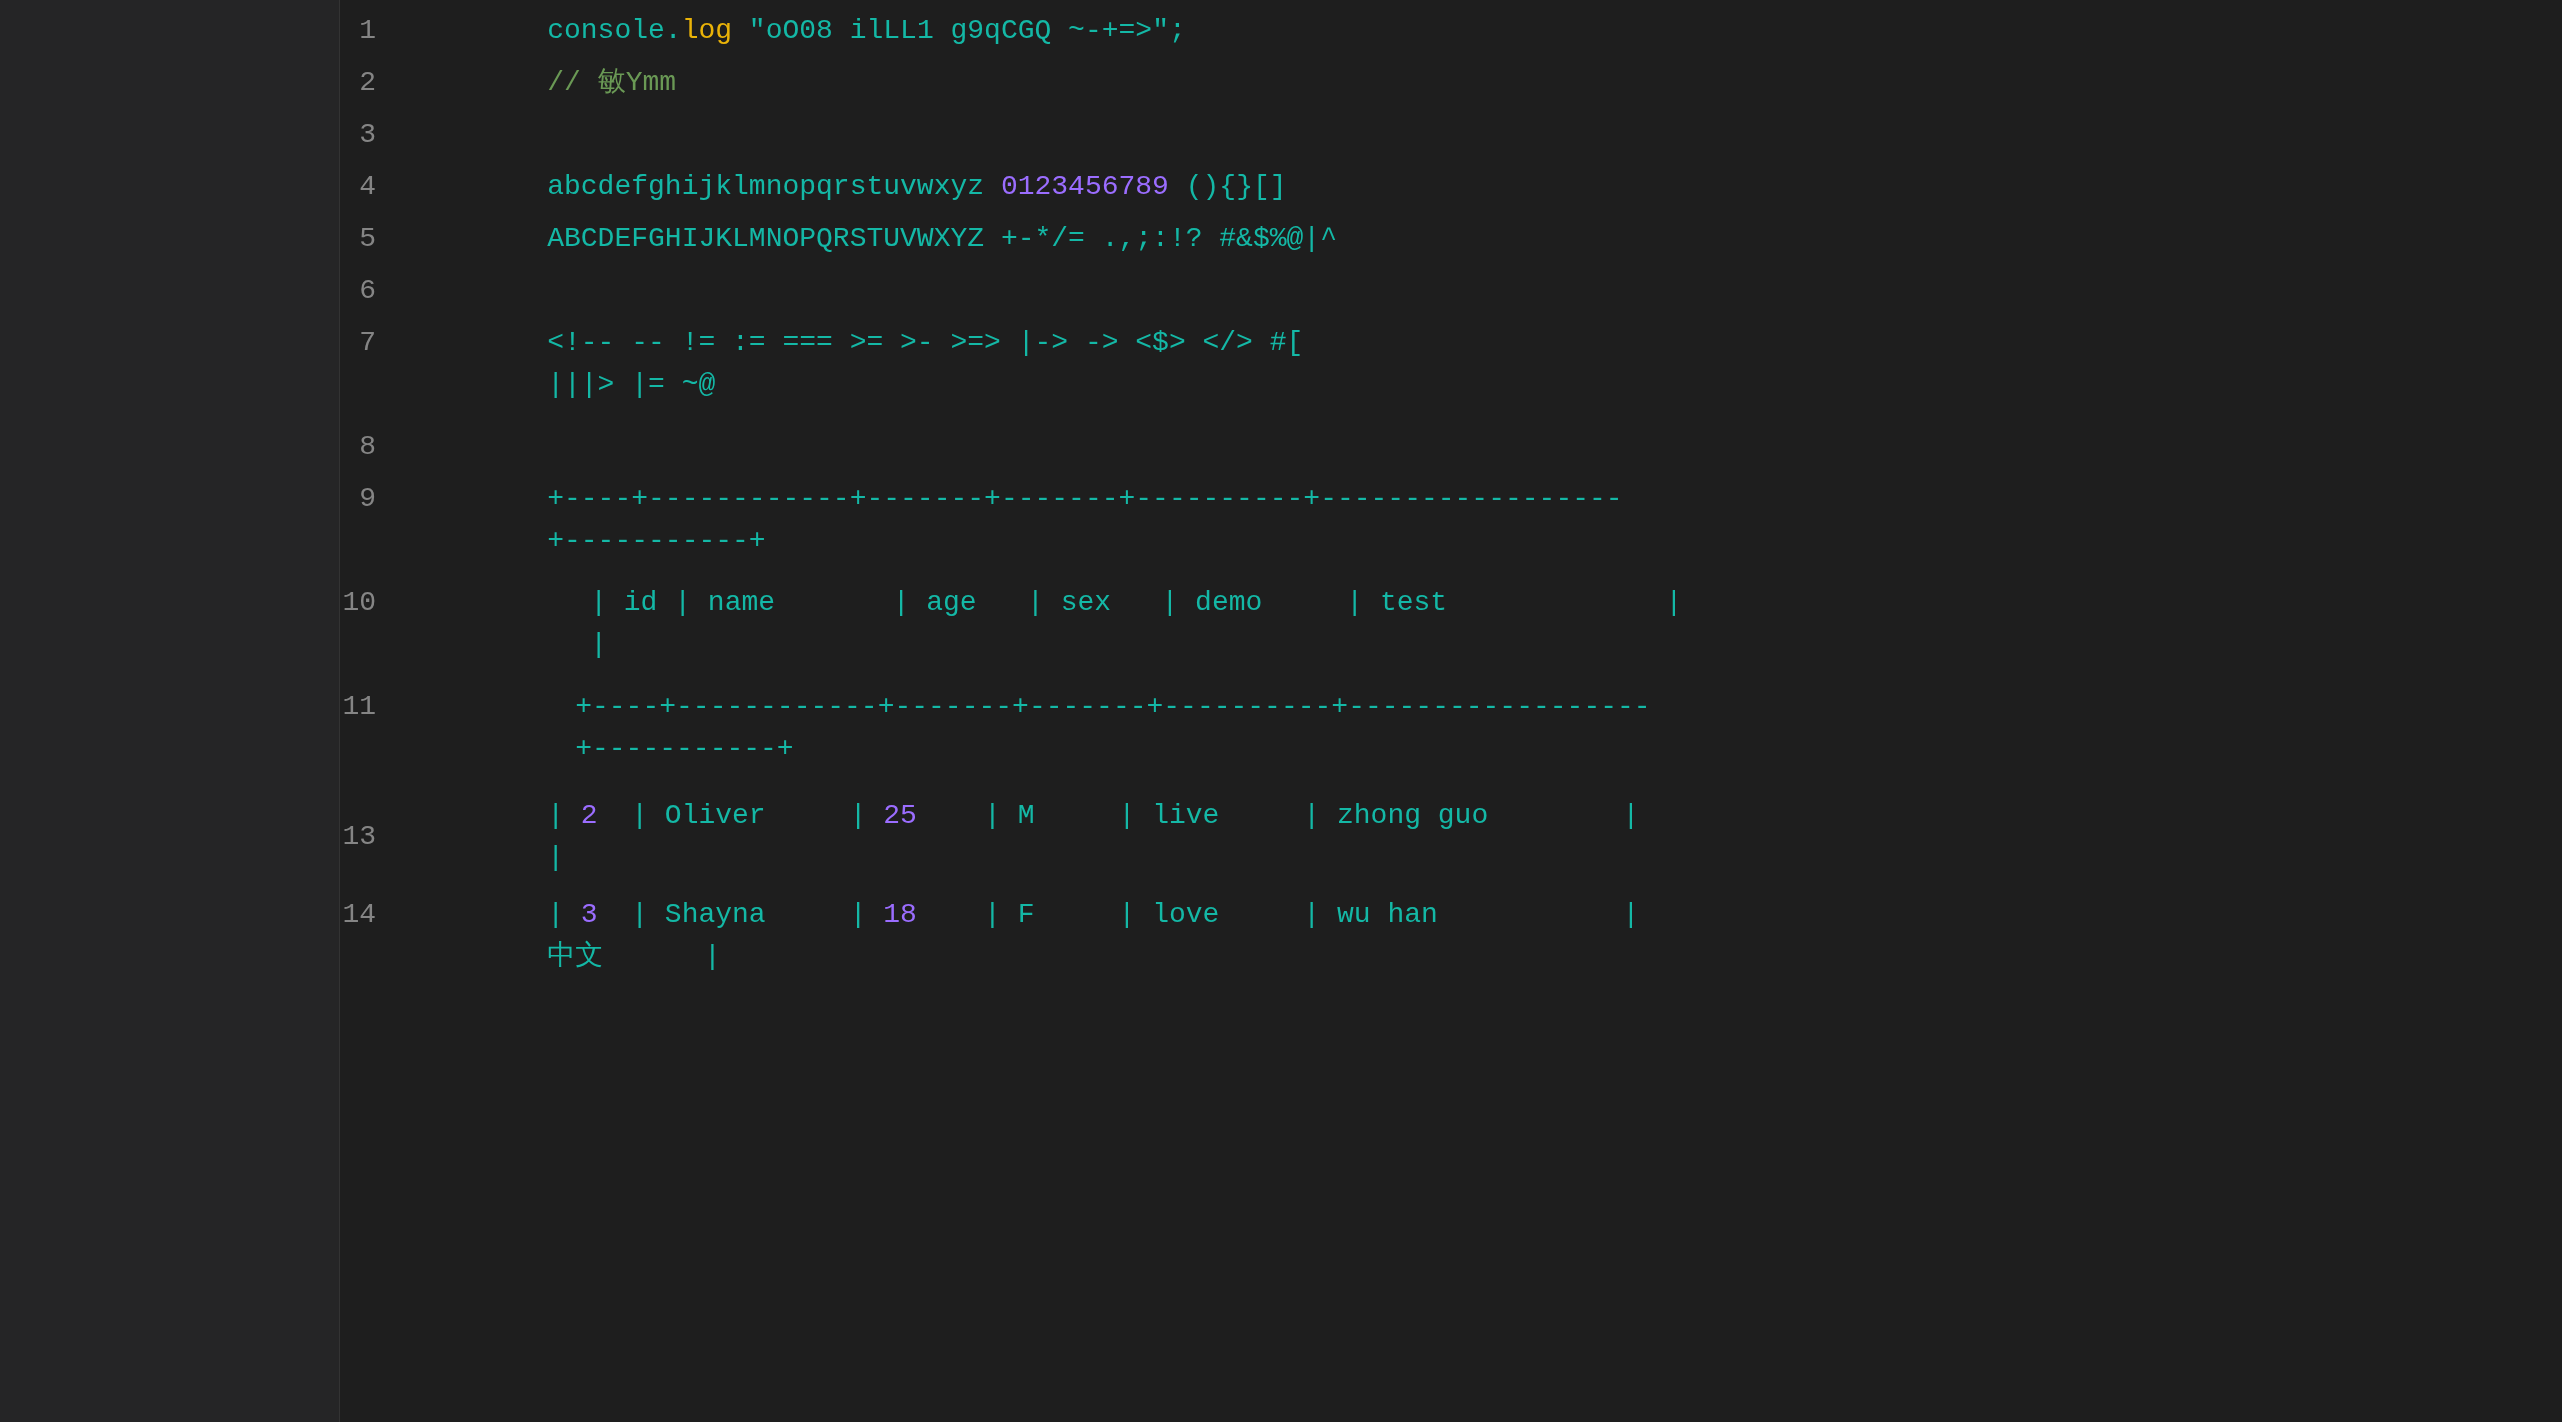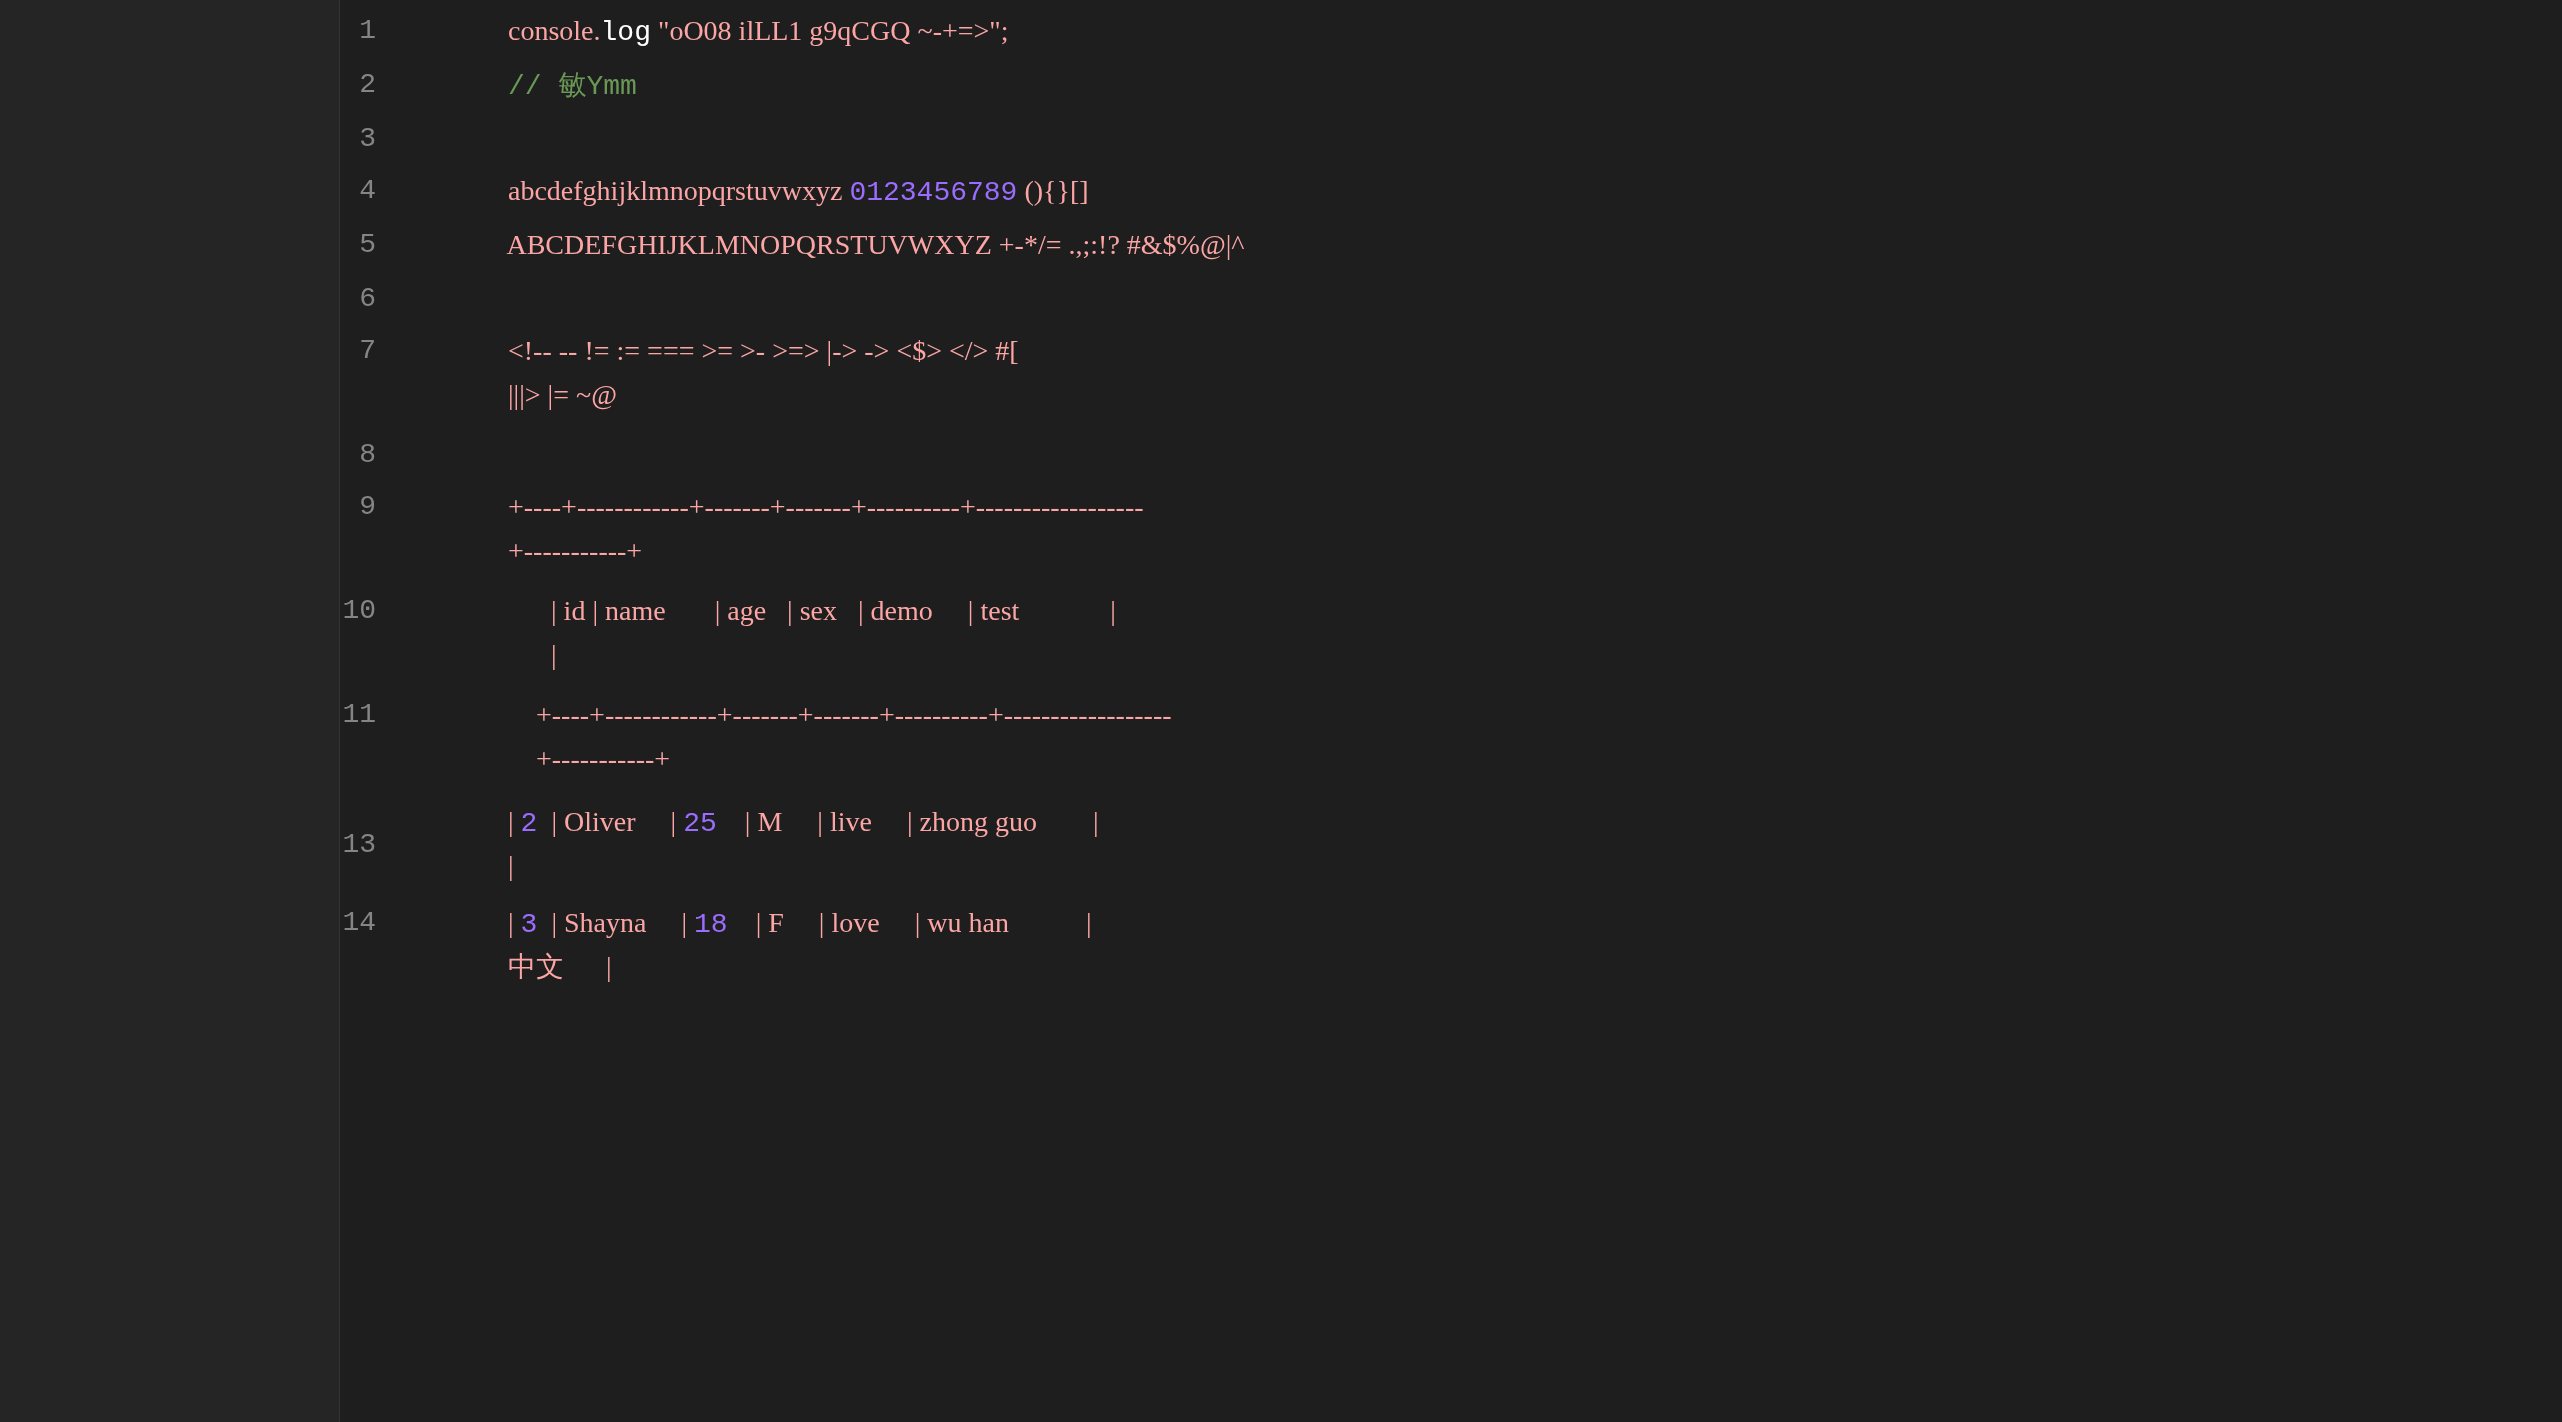--- a/index.html
+++ b/index.html
@@ -56,23 +56,23 @@
 
     .line-content {
       flex: 1;
       padding-top: 10px;
       padding-left: 80px;
       font-size: 28px;
       line-height: 1.5;
       color: #d4d4d4;
     }
 
-    .kw-yellow { color: #ffffff; }
+    .kw-yellow { color: #eab308; }
     .kw-green { color: #6a9955; }
-    .kw-white { color: #fca5a5; font-family: Liberation Serif, serif; }
+    .kw-white { color: #14b8a6; }
     .kw-purple3 { color: #9b6dff; margin-top: 42px; }
 
     .multiline-content {
       padding-top: 10px;
       padding-left: 80px;
       font-size: 28px;
       line-height: 1.5;
       color: #d4d4d4;
       white-space: pre;
     }

